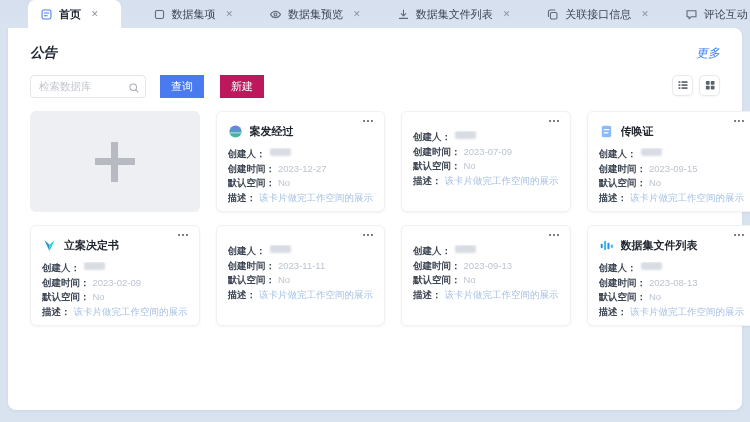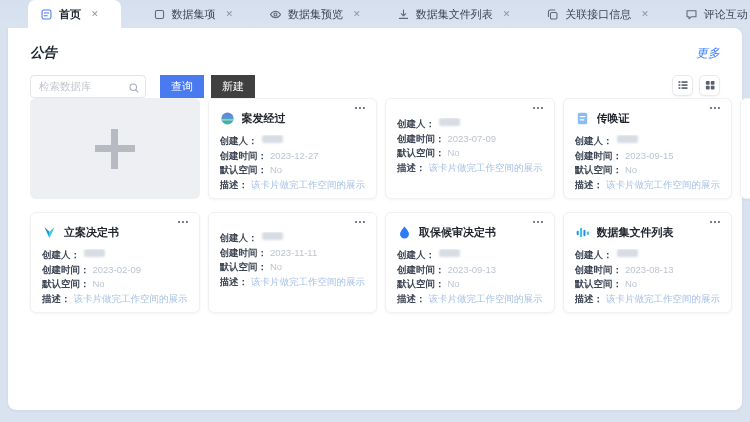--- a/index.html
+++ b/index.html
@@ -23,26 +23,26 @@
   .page-title { font-size:13.5px; font-weight:bold; color:#1b2430; }
   .more-link { font-size:12px; color:#3d7eff; text-decoration:none; cursor:pointer; }
 
   .toolbar { display:flex; align-items:center; margin-top:13px; position:relative; }
   .search-box { position:relative; width:116px; }
   .search-box input { width:116px; height:23px; border:1px solid #e3e5e9; border-radius:4px; padding:0 22px 0 8px; font-size:10.5px; color:#333; outline:none; font-family:Liberation Mono, monospace; }
   .search-box input::placeholder { color:#c2c7cf; }
   .search-box .sicon { position:absolute; right:6px; top:5px; color:#a6adb8; }
   .btn { height:23px; padding:0 11px; border:none; border-radius:0; color:#fff; font-size:11px; cursor:pointer; font-family:inherit; }
   .btn.blue { background:#4a7af0; margin-left:14px; }
-  .btn.green { background:#404040; margin-left:7px;text-align:center; }
+  .btn.green { background:#be185d; margin-left:16px;text-align:center; }
   .view-toggles { position:absolute; right:0; top:0; display:flex; gap:6px; }
   .toggle-btn { width:21px; height:21px; background:#fff; border:1px solid #e7e9ee; border-radius:5px; display:flex; align-items:center; justify-content:center; color:#5a626e; cursor:pointer; box-shadow:0 1px 2px rgba(0,0,0,.04); }
 
   
-  .grid { display:grid; grid-template-columns:repeat(5,1fr); gap:13px 8px; }
+  .grid { display:grid; grid-template-columns:repeat(5,1fr); gap:13px 16px; margin-top:13px; }
   .add-card { height:101px; background:#edeff2; border-radius:6px; display:flex; align-items:center; justify-content:center; cursor:pointer; }
   .plus { position:relative; width:40px; height:40px; }
   .plus::before { content:""; position:absolute; left:0; top:16.5px; width:40px; height:7px; background:#b7bac1; }
   .plus::after  { content:""; position:absolute; left:16.5px; top:0; width:7px; height:40px; background:#b7bac1; }
 
   .card { position:relative; height:101px; background:#fff; border:1px solid #f0f1f4; border-radius:6px; box-shadow:0 1px 3px rgba(30,40,60,.05); padding:10px 11px 0 11px; cursor:pointer; }
   .card .more { position:absolute; top:2px; right:9px; color:#4a505a; }
   .card-head { display:flex; align-items:center; gap:7px; margin-top:2px; }
   .card-icon { display:flex; align-items:center; flex:0 0 auto; }
   .card-title { font-size:11px; font-weight:bold; color:#21262e; white-space:nowrap; overflow:hidden; }
@@ -337,28 +337,20 @@
       </div>
     </div>
   </div>
 
   <div class="card">
     <span class="more"><svg viewBox="0 0 16 16" width="14" height="14" fill="currentColor">
               <circle cx="3.5" cy="8" r="1.1"></circle>
               <circle cx="8" cy="8" r="1.1"></circle>
               <circle cx="12.5" cy="8" r="1.1"></circle>
             </svg></span>
-    <div class="card-head">
-      <span class="card-icon">
-              <svg viewBox="0 0 16 16" width="15" height="15">
-                <path d="M8 1.5C11 4.8 12.8 7.2 12.8 9.7a4.8 4.8 0 0 1-9.6 0C3.2 7.2 5 4.8 8 1.5z" fill="#2f7df6"></path>
-              </svg>
-            </span>
-      <span class="card-title">取保候审决定书</span>
-    </div>
     <div class="fields">
       <div class="field">
         <span class="flabel f-creator">创建人：</span>
         <span class="redacted"></span>
       </div>
       <div class="field">
         <span class="flabel f-created">创建时间：</span>
         <span class="fvalue v-created">2023-09-13</span>
       </div>
       <div class="field">

